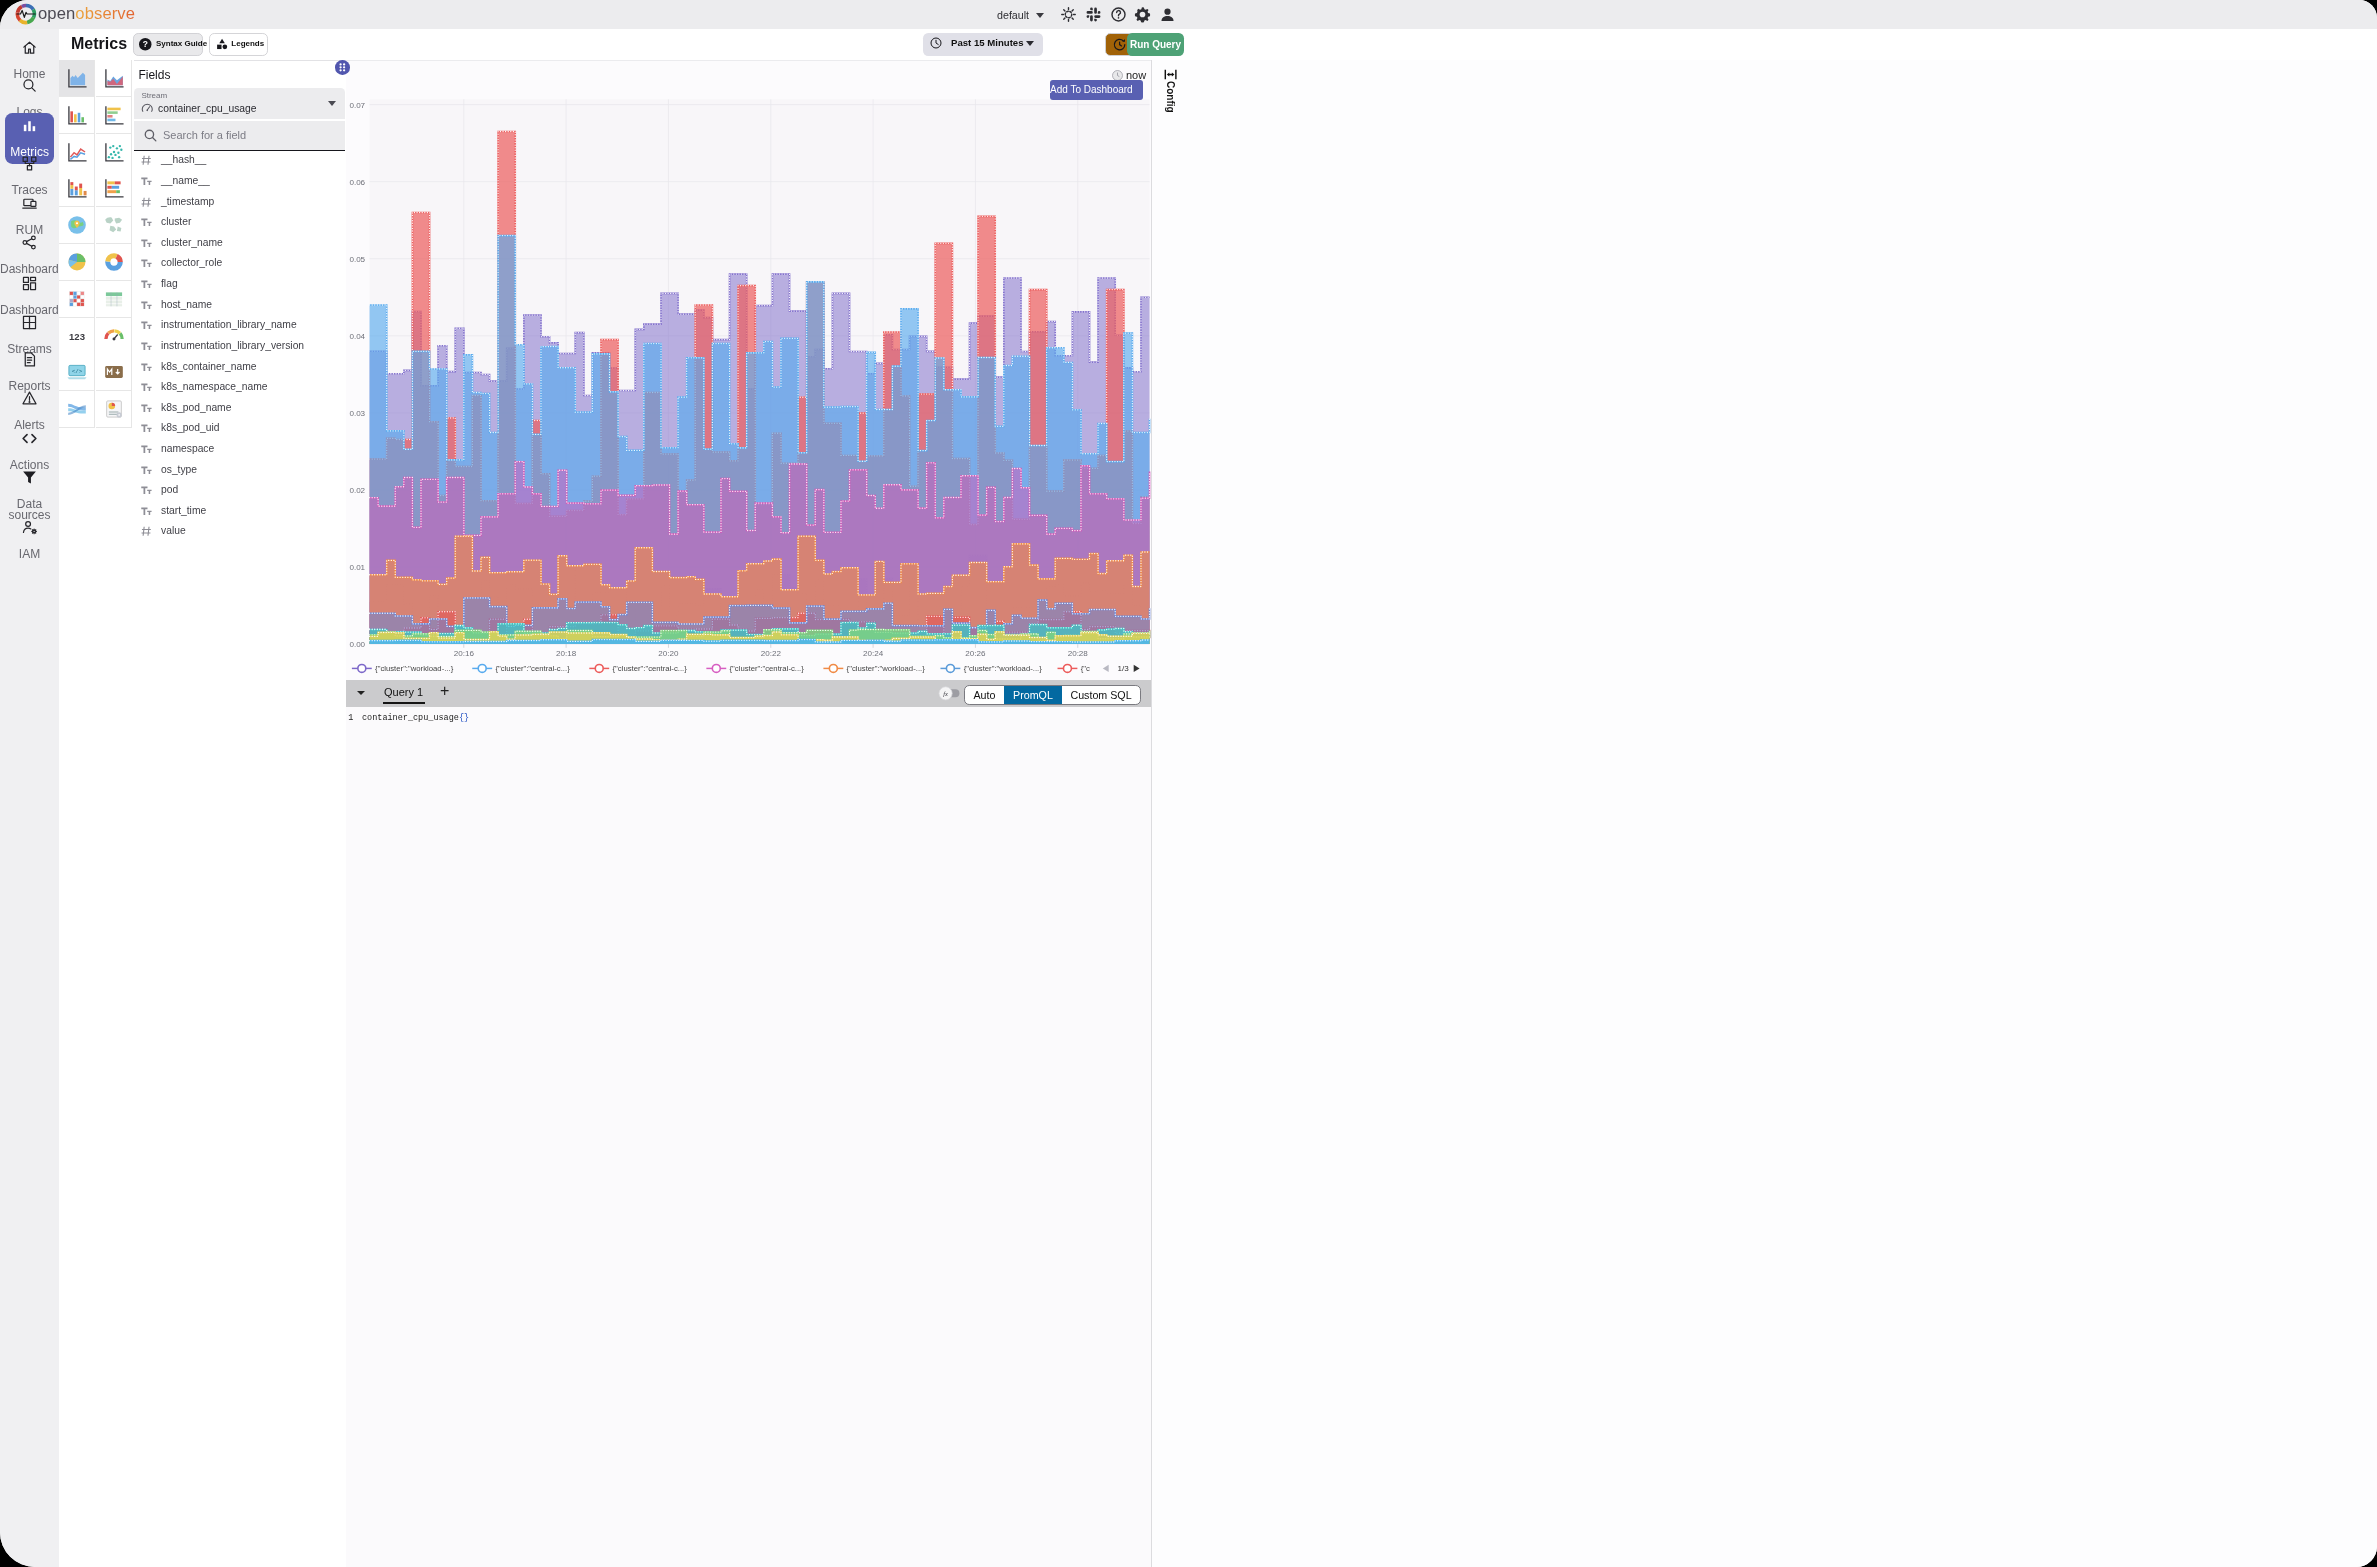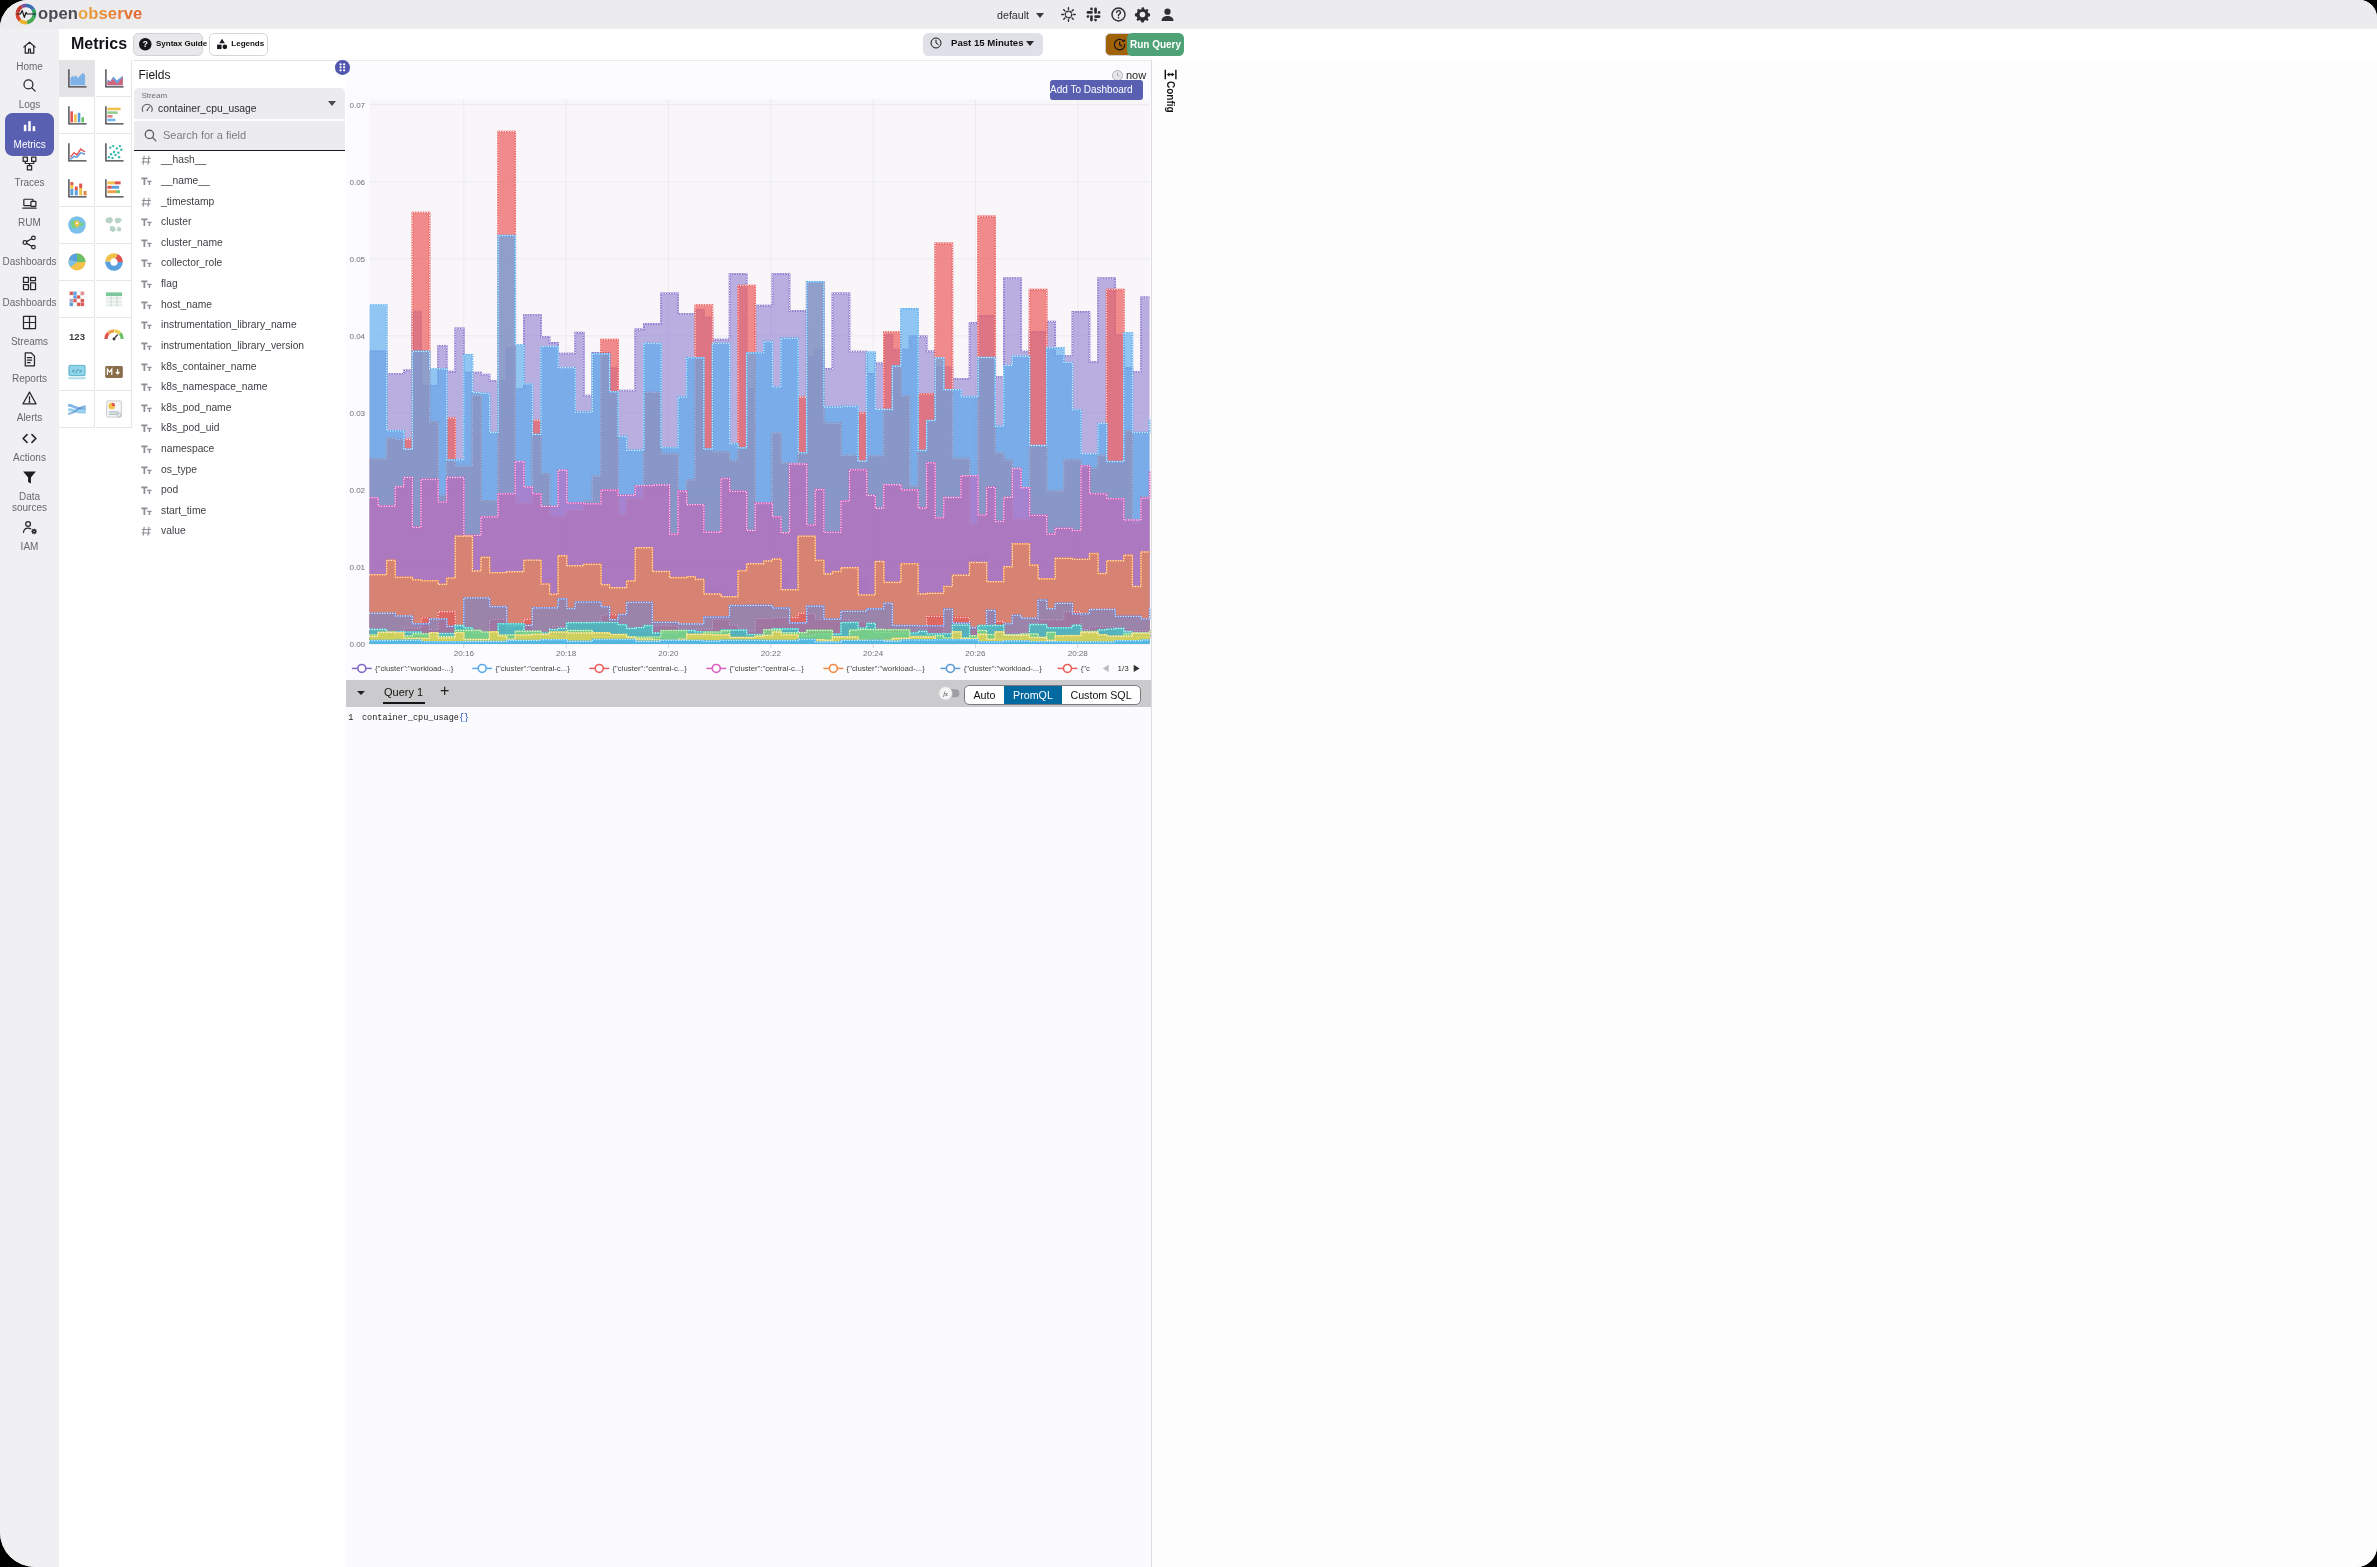--- a/index.html
+++ b/index.html
@@ -1,27 +1,27 @@
 <!DOCTYPE html>
 <html style="font-size:11.8px"><head><meta charset="utf-8">
 <style>
 *{margin:0;padding:0;box-sizing:border-box}
 html,body{width:1189px;height:784px;background:#000;font-family:"Liberation Sans",sans-serif;overflow:hidden}
 .app{position:absolute;inset:0;background:#fff;border-radius:28px 17.7px 20.6px 35px;overflow:hidden}
 .topbar{position:absolute;left:0;top:0;right:0;height:29px;background:#ececee}
 .logo{position:absolute;left:14.7px;top:3.3px;width:22px;height:22px}
-.logotext{position:absolute;left:38px;top:4px;font-size:16.6px;font-weight:700;letter-spacing:0.1px}
+.logotext{position:absolute;left:38px;top:4px;font-size:16.6px;font-weight:400;letter-spacing:0.1px}
 .logotext .o1{color:#4c4a54}
 .logotext .o2{background:linear-gradient(90deg,#eba63b,#e2622f);-webkit-background-clip:text;background-clip:text;color:transparent}
 .tb-default{position:absolute;left:997px;top:8.8px;font-size:10.7px;color:#2e2e33}
 .tb-caret{position:absolute;left:1036px;top:12.5px;width:0;height:0;border-left:4.4px solid transparent;border-right:4.4px solid transparent;border-top:5.2px solid #3a3a40}
 .tbicon{position:absolute;top:5.9px;width:17px;height:17px}
 .sidebar{position:absolute;left:0;top:29px;bottom:0;width:59px;background:#f0f0f2}
 .nav{position:absolute;left:0;width:59px;text-align:center}
-.nav .lbl{font-size:10px;color:#68686f;margin-top:5px;line-height:11.4px}
+.nav .lbl{font-size:12px;color:#68686f;margin-top:13px;line-height:11.4px}
 .nav svg{display:block;margin:0 auto}
 .nav.active{left:5.2px;width:49px;background:#5960b2;border-radius:7.4px;padding:4.4px 0 5.2px}
 .nav.active .lbl{color:#fff}
 .iconcol{position:absolute;left:59px;top:60px;width:74px;background:#fff}
 .cell{position:absolute;width:36px;height:37px;border-right:0.7px solid #e6e6e6;border-bottom:0.7px solid #e6e6e6;background:#fff}
 .cell.sel{background:#e4e4e6}
 .cell svg{position:absolute;left:50%;top:50%;transform:translate(-50%,-50%)}
 .fields{position:absolute;left:134px;top:60px;bottom:0;width:211px;background:#fff;border-top:0.7px solid #e2e2e5}
 .fields h3{position:absolute;left:4.4px;top:7.4px;font-size:12px;color:#15151a;font-weight:400}
 .stream{position:absolute;left:0;top:27px;width:211px;height:31px;background:#ececee;border-radius:4.4px 4.4px 0 0}

